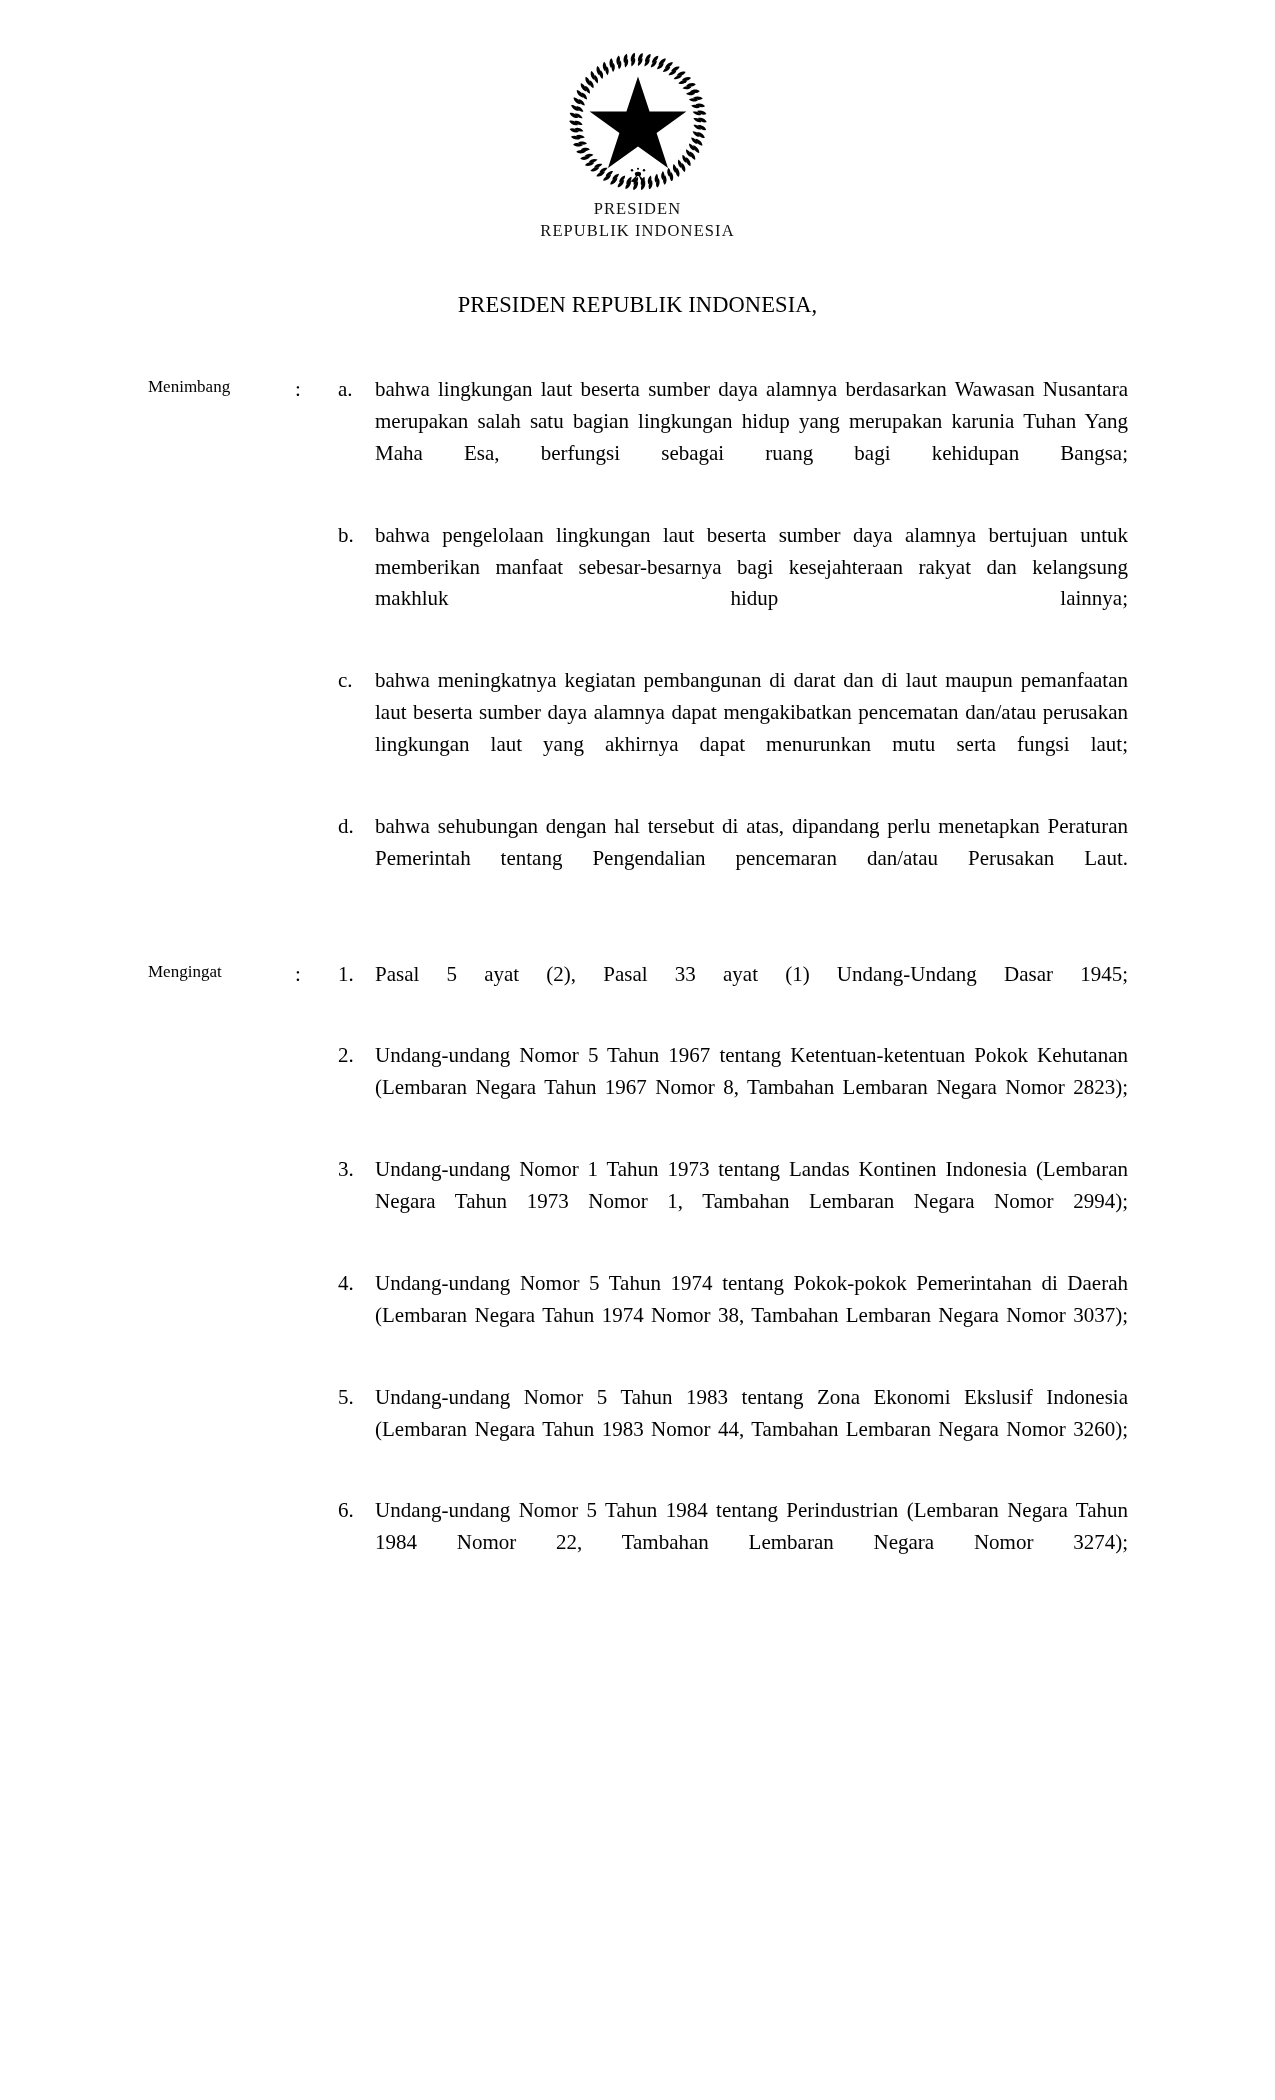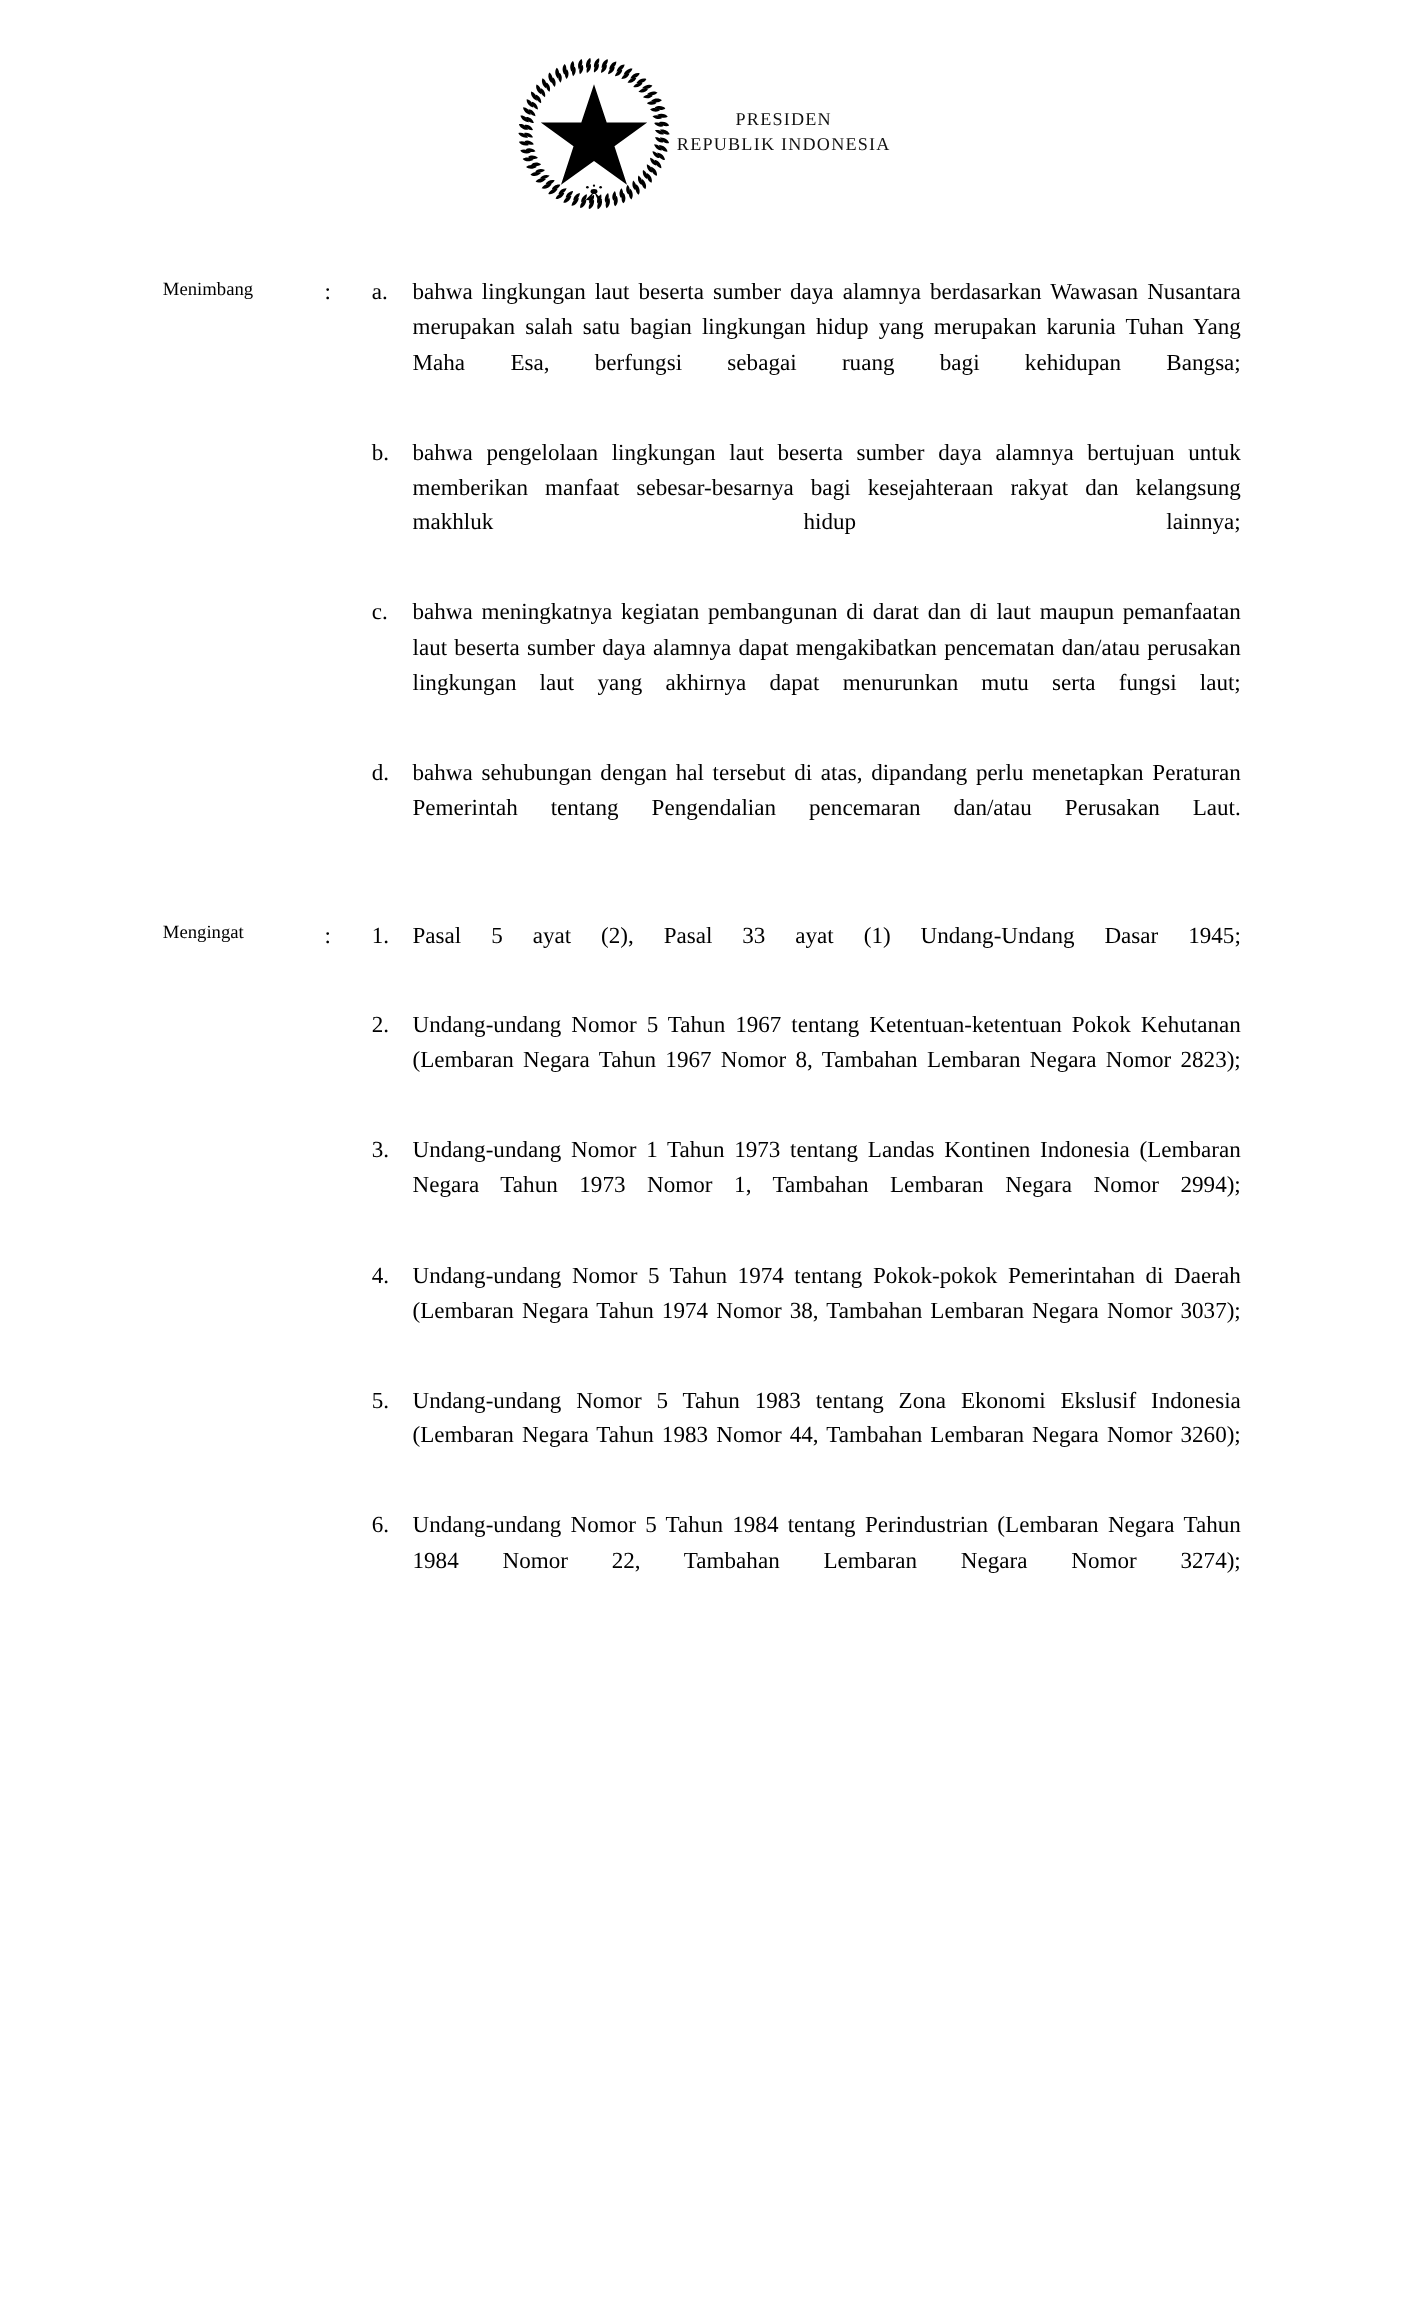--- a/index.html
+++ b/index.html
@@ -15,21 +15,21 @@
     background: #ffffff;
     font-family: "Liberation Serif", "DejaVu Serif", serif;
     color: #000000;
     overflow: hidden;
   }
 
   
   .emblem-block {
     padding-top: 42px;
     display: flex;
-    flex-direction: row;
+    flex-direction: column;
     align-items: center;
     justify-content: center;
   }
   .emblem {
     width: 150px;
     height: 150px;
     display: block;
   }
   .emblem-caption {
     margin-top: 6px;
@@ -253,20 +253,21 @@
       </g>
     </svg>
 
     <div class="emblem-caption">
       <div>PRESIDEN</div>
       <div>REPUBLIK INDONESIA</div>
     </div>
   </div>
 
 
+  <div class="subheading">PRESIDEN REPUBLIK INDONESIA,</div>
 
   <div class="section">
     <div class="clause-row">
       <div class="label">Menimbang</div>
       <div class="colon">:</div>
       <div class="items">
 
         <div class="item">
           <div class="marker">a.</div>
           <div class="item-text">bahwa lingkungan laut beserta sumber daya alamnya berdasarkan Wawasan Nusantara merupakan salah satu bagian lingkungan hidup yang merupakan karunia Tuhan Yang Maha Esa, berfungsi sebagai ruang bagi kehidupan Bangsa;</div>

